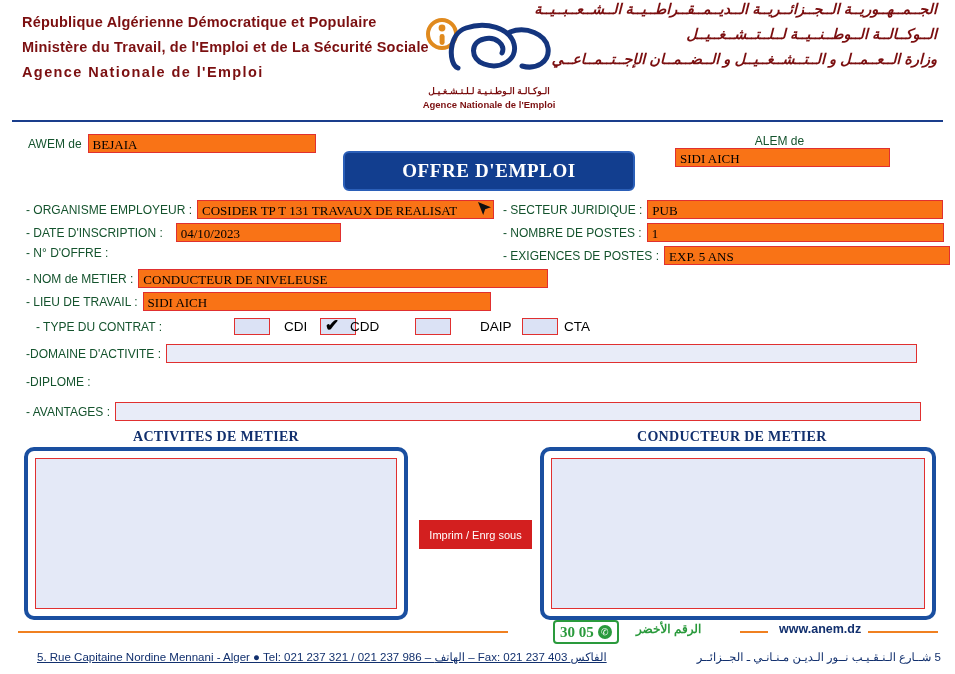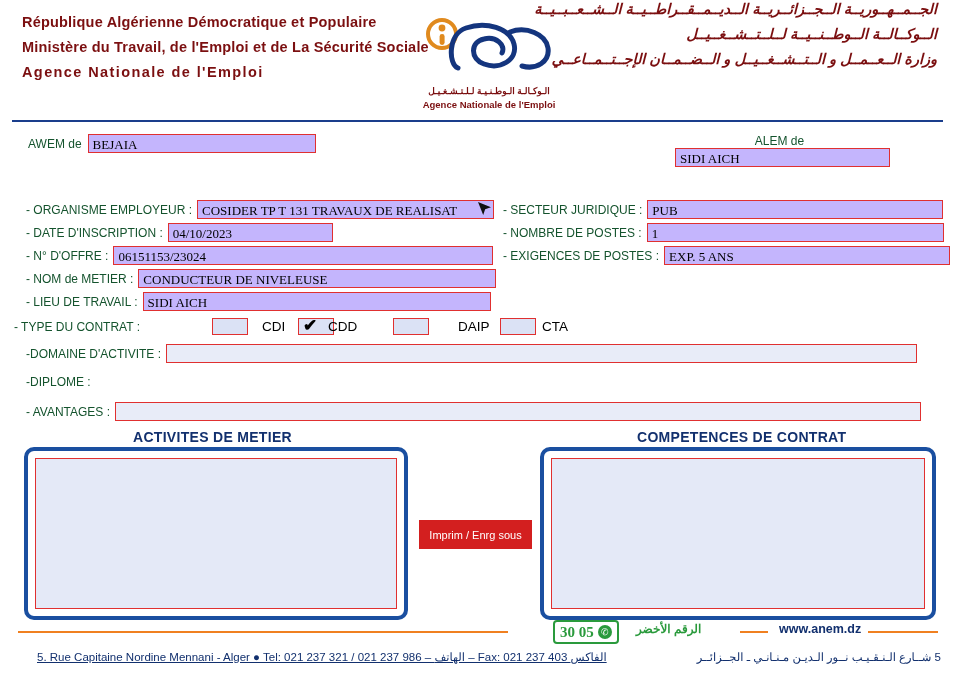--- a/index.html
+++ b/index.html
@@ -100,21 +100,21 @@
   }
 
   
   .lbl {
     font-size: 12px;
     color: #14532d;
     white-space: nowrap;
   }
   .fieldbox {
     border: 1px solid #e03030;
-    background: #c4b5fd;
+    background: #f97316;
     height: 19px;
     line-height: 19px;
     font-size: 13px;
     padding: 0 4px;
     box-sizing: border-box;
     overflow: hidden;
     white-space: nowrap;
     font-family: "Liberation Serif", serif;
   }
   .fieldbox.empty {
@@ -156,41 +156,41 @@
     letter-spacing: 0.6px;
     display: flex;
     align-items: center;
     justify-content: center;
     font-family: "Liberation Serif", serif;
   }
 
   
   .f-organisme { left: 26px; top: 200px; }
   .f-organisme .fieldbox { width: 297px; margin-left: 5px; }
-  .f-date { left: 26px; top: 223px; }
+  .f-date { left: 26px; top: 223px; gap: 8px; }
   .f-date .fieldbox { width: 165px; margin-left: 5px; }
   .f-offre { left: 26px; top: 246px; }
   .f-offre .fieldbox { width: 380px; margin-left: 5px; }
   .f-metier { left: 26px; top: 269px; }
-  .f-metier .fieldbox { width: 358px; margin-left: 5px; }
+  .f-metier .fieldbox { width: 410px; margin-left: 5px; }
   .f-lieu { left: 26px; top: 292px; }
   .f-lieu .fieldbox { width: 348px; margin-left: 5px; }
 
   
   .f-secteur { left: 503px; top: 200px; }
   .f-secteur .fieldbox { width: 296px; margin-left: 5px; }
   .f-postes { left: 503px; top: 223px; }
   .f-postes .fieldbox { width: 297px; margin-left: 5px; }
   .f-exigences { left: 503px; top: 246px; }
   .f-exigences .fieldbox { width: 286px; margin-left: 5px; }
 
   
   .contract-row {
     position: absolute;
-    left: 14px;
+    left: 36px;
     top: 318px;
     width: 910px;
     height: 22px;
     text-decoration: underline;
   }
   .cb {
     position: absolute;
     width: 36px;
     height: 17px;
     border: 1px solid #e03030;
@@ -217,21 +217,21 @@
   .f-diplome { left: 26px; top: 375px; }
   .f-avantages { left: 26px; top: 402px; }
   .f-avantages .fieldbox { width: 806px; margin-left: 5px; }
 
   
   .sec-title {
     position: absolute;
     font-size: 14px;
     font-weight: bold;
     color: #12306e;
-    font-family: Liberation Sans, sans-serif;
+    font-family: Liberation Serif, serif;
     letter-spacing: 0.3px;
   }
   .sec-left { left: 133px; top: 429px; }
   .sec-right { left: 637px; top: 429px; }
 
   
   .bigbox-outer {
     position: absolute;
     border: 4px solid #1a4fa0;
     border-radius: 10px;
@@ -387,35 +387,35 @@
   <div class="row awem-row">
     <span class="lbl">AWEM de</span>
     <span class="fieldbox">BEJAIA</span>
   </div>
 
   <div class="row alem-row">
     <span class="lbl">ALEM de</span>
     <span class="fieldbox">SIDI AICH</span>
   </div>
 
+  <div class="title-banner">OFFRE D'EMPLOI</div>
 
   <div class="row f-organisme">
     <span class="lbl">- ORGANISME EMPLOYEUR :</span>
     <span class="fieldbox">COSIDER TP T 131 TRAVAUX DE REALISAT</span>
   </div>
   <div class="cursor-mark"></div>
 
   <div class="row f-date">
     <span class="lbl">- DATE D'INSCRIPTION :</span>
     <span class="fieldbox">04/10/2023</span>
   </div>
 
   <div class="row f-offre">
     <span class="lbl">- N° D'OFFRE :</span>
-    <span class="fieldbox">06151153/23024</span>
   </div>
 
   <div class="row f-metier">
     <span class="lbl">- NOM de METIER :</span>
     <span class="fieldbox">CONDUCTEUR DE NIVELEUSE</span>
   </div>
 
   <div class="row f-lieu">
     <span class="lbl">- LIEU DE TRAVAIL :</span>
     <span class="fieldbox">SIDI AICH</span>
@@ -462,21 +462,21 @@
   <div class="row f-diplome">
     <span class="lbl">-DIPLOME :</span>
   </div>
 
   <div class="row f-avantages">
     <span class="lbl">- AVANTAGES :</span>
     <span class="fieldbox empty"></span>
   </div>
 
   <div class="sec-title sec-left">ACTIVITES DE METIER</div>
-  <div class="sec-title sec-right">COMPETENCES DE CONTRAT</div>
+  <div class="sec-title sec-right">CONDUCTEUR DE METIER</div>
 
   <div class="bigbox-outer box-left">
     <div class="bigbox-inner"></div>
   </div>
 
   <div class="bigbox-outer box-right">
     <div class="bigbox-inner"></div>
   </div>
 
   <div class="print-btn">Imprim / Enrg sous</div>

